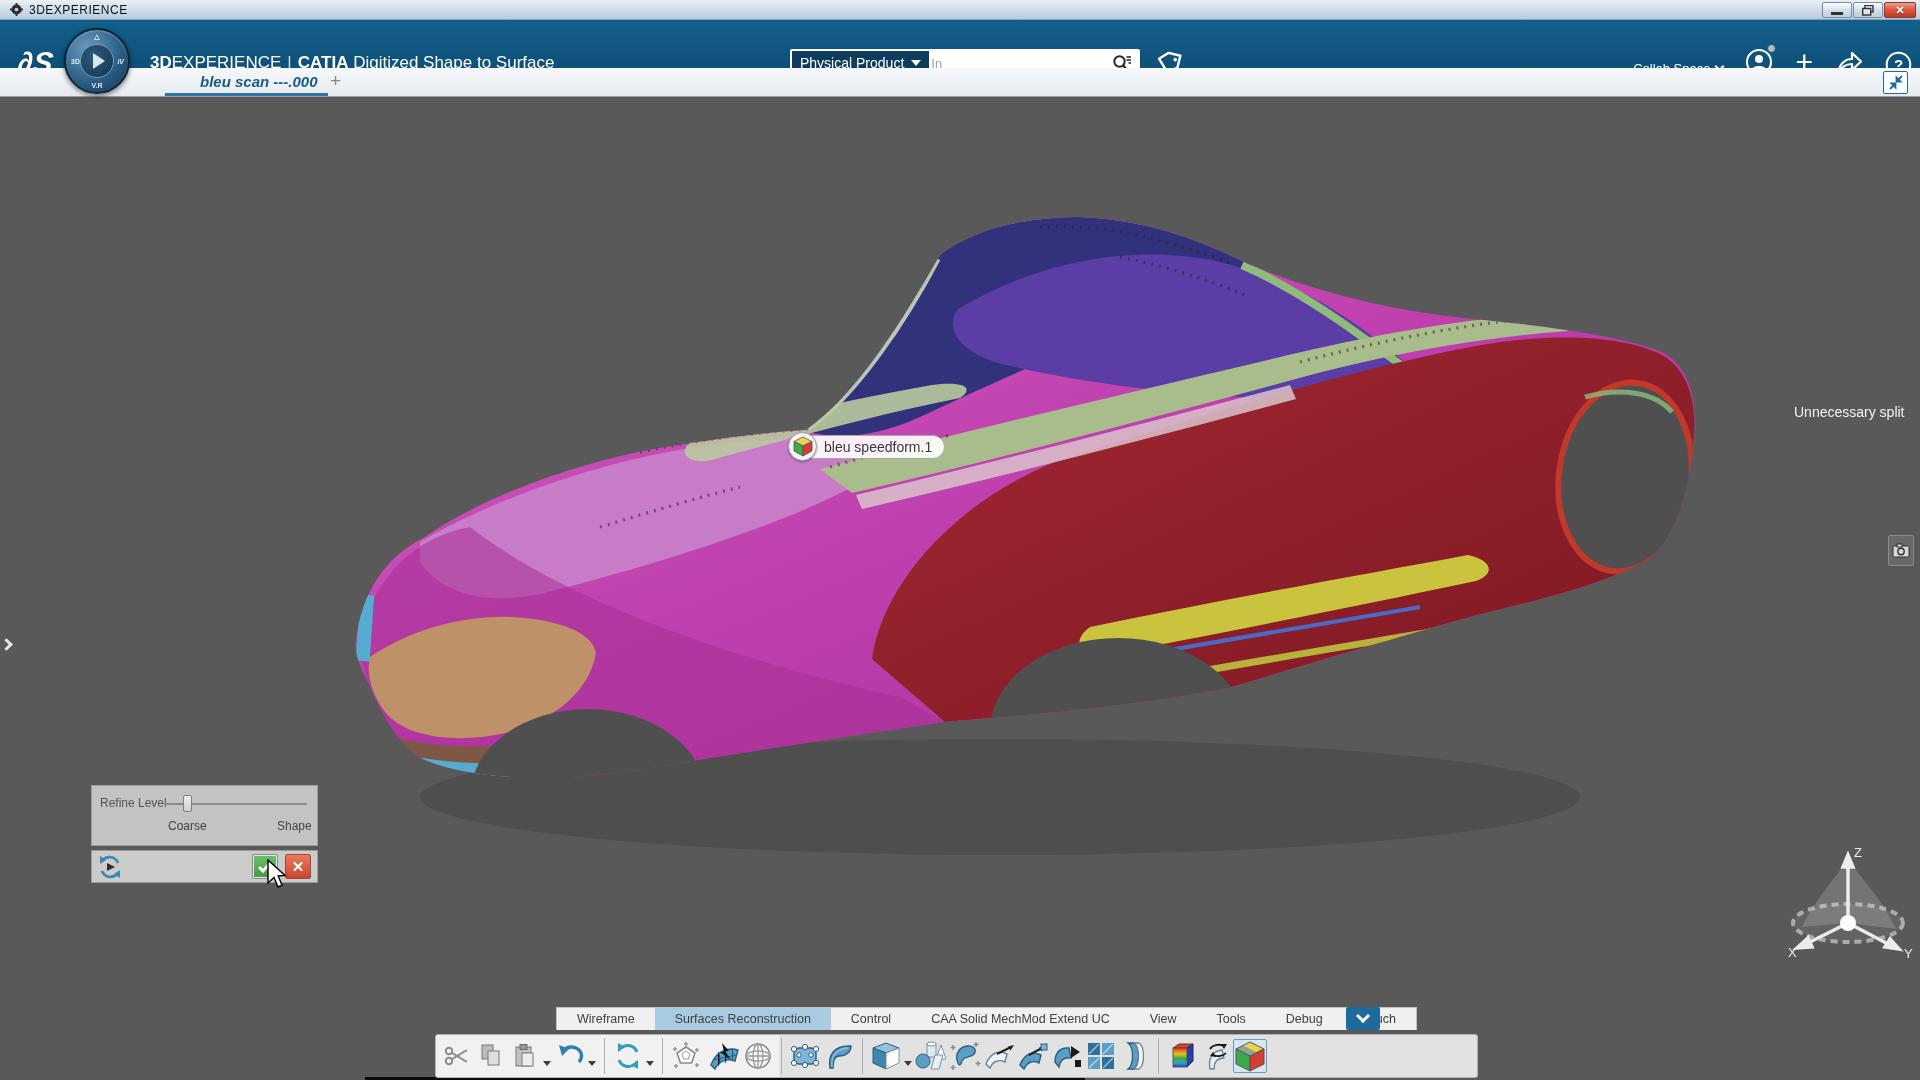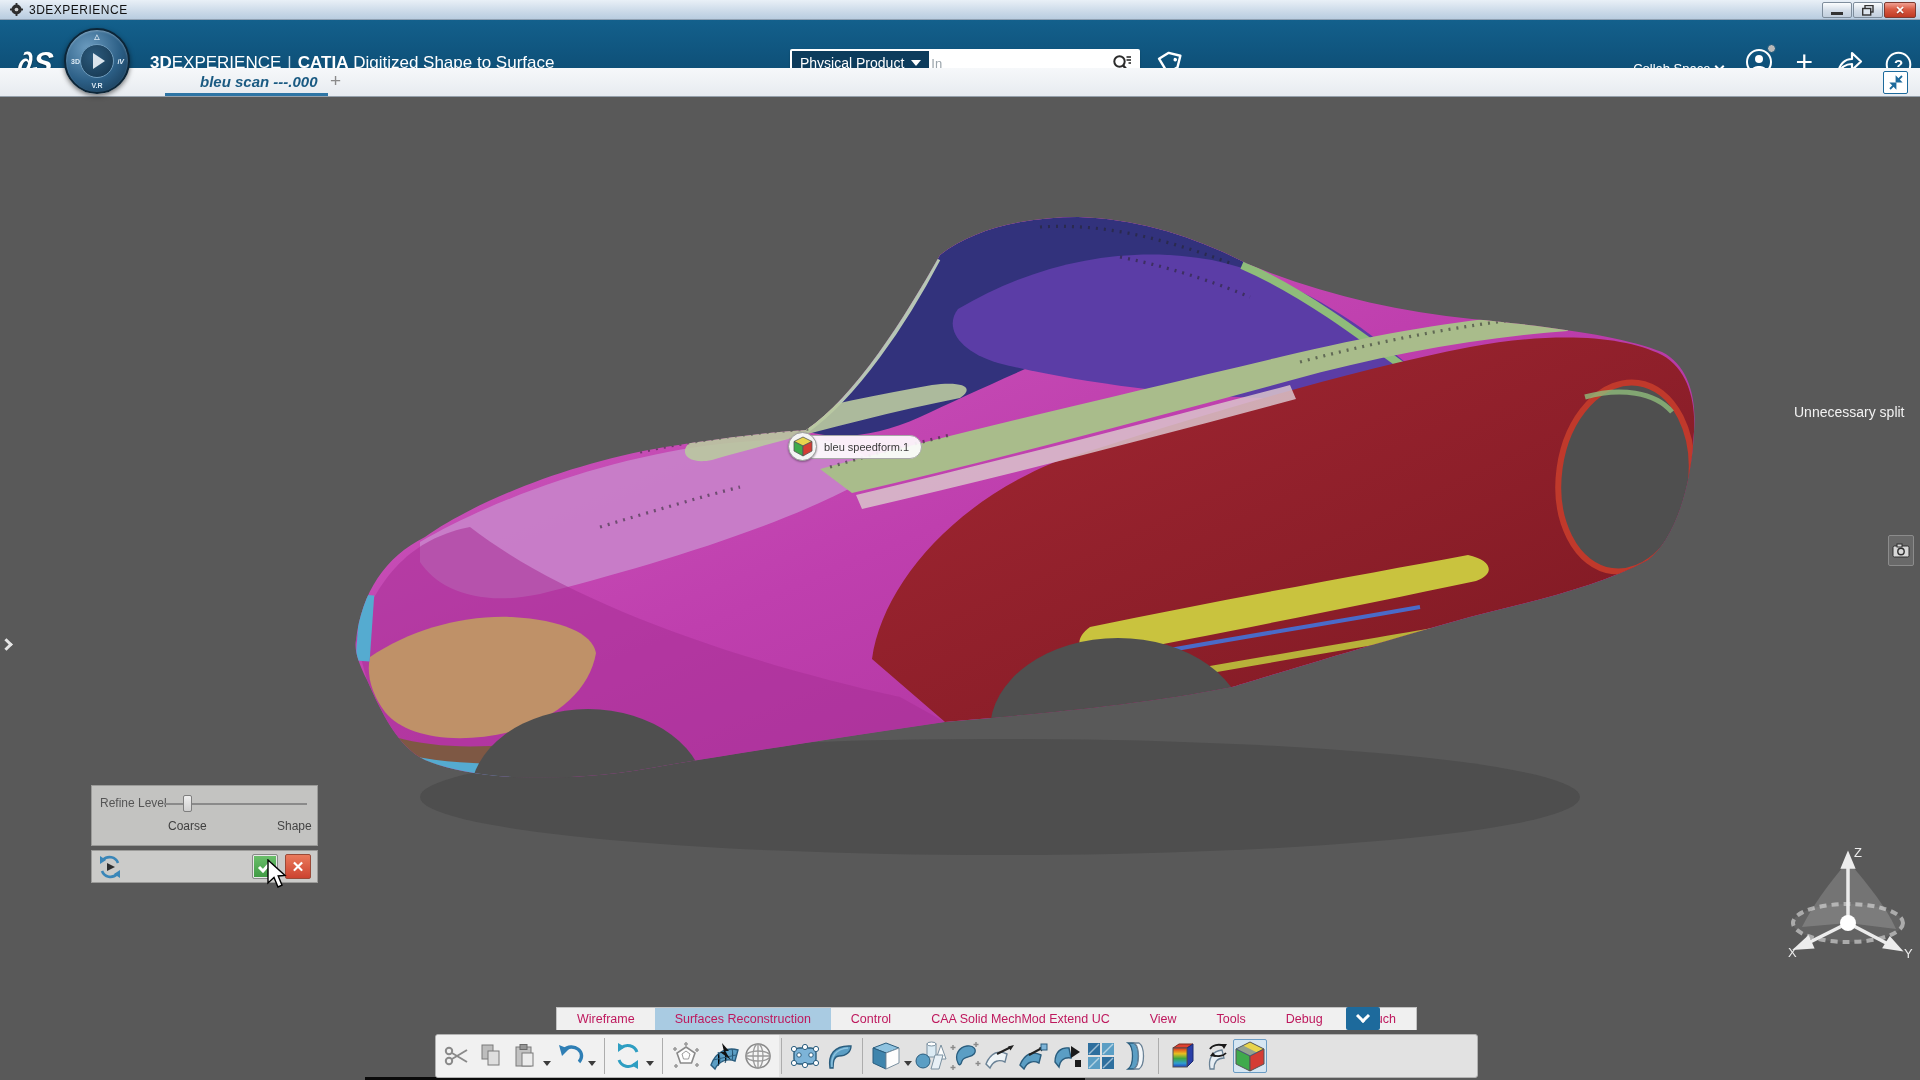--- a/index.html
+++ b/index.html
@@ -64,21 +64,21 @@
   .collapsebtn { position:absolute; right:12px; top:3px; width:25px; height:23px; background:#fff; border:1px solid #1d6a9c; border-radius:2px;
     display:flex; align-items:center; justify-content:center; }
 
   
   .viewport { position:absolute; left:0; top:97px; width:1920px; height:983px; background:#595959; overflow:hidden; }
   .annot { position:absolute; left:1794px; top:404px; color:#f2f2f2; font-size:14px; }
   .modellabel { position:absolute; left:788px; top:432px; display:flex; align-items:center; }
   .cubecirc { width:29px; height:29px; border-radius:50%; background:#f4f4f4; border:1px solid #9a9a9a; z-index:2;
     display:flex; align-items:center; justify-content:center; box-shadow:0 1px 2px #00000055; }
   .labelpill { height:24px; margin-left:-6px; padding:0 12px 0 12px; background:#ffffffe8; border:1px solid #a8a8a8;
-    border-radius:0 12px 12px 0; display:flex; align-items:center; font-size:11px; color:#3a3a3a; }
+    border-radius:0 12px 12px 0; display:flex; align-items:center; font-size:14px; color:#3a3a3a; }
   .expander { position:absolute; left:2px; top:538px; width:16px; height:20px; }
   .expander .c { width:9px; height:9px; border-right:3px solid #e6e6e6; border-top:3px solid #e6e6e6; transform:rotate(45deg); margin-top:5px; }
   .cambtn { position:absolute; left:1888px; top:535px; width:26px; height:31px; background:#696969; border:1px solid #8c8c8c; border-radius:2px;
     display:flex; align-items:center; justify-content:center; }
 
   
   .rpanel { position:absolute; left:91px; top:785px; width:227px; }
   .rbox1 { height:61px; background:#c9c9c7f2; border:1px solid #9b9b99; position:relative; }
   .rtitle { position:absolute; left:8px; top:10px; font-size:12px; color:#555; }
   .rtrack { position:absolute; left:72px; top:17px; width:143px; height:2px; background:#8a8a8a; }
@@ -89,21 +89,21 @@
   .refico { margin-left:5px; }
   .okbtn { position:absolute; right:39px; top:3px; width:26px; height:25px; border:1px solid #8a8a8a; border-radius:2px;
     background:linear-gradient(#6cc06c,#3f9a43); box-shadow:0 0 0 1px #e8e8e8 inset; display:flex; align-items:center; justify-content:center; }
   .cxbtn { position:absolute; right:6px; top:3px; width:26px; height:25px; border:1px solid #9a4a38; border-radius:2px;
     background:linear-gradient(#ea7a5c,#cc4330); display:flex; align-items:center; justify-content:center;
     color:#fff; font-weight:bold; font-size:15px; }
   .cursor { position:absolute; left:266px; top:857px; z-index:50; }
 
   
   .btabs { position:absolute; left:556px; top:1007px; height:23px; display:flex; background:#f0f0f0; border:1px solid #c2c2c2; border-bottom:none; }
-  .btab { padding:0 20px; font-size:12.5px; color:#be185d; display:flex; align-items:center; white-space:nowrap; }
+  .btab { padding:0 20px; font-size:12.5px; color:#404040; display:flex; align-items:center; white-space:nowrap; }
   .btab.active { background:#a9cbe2; }
   .btabchev { position:absolute; left:1346px; top:1007px; width:34px; height:23px; background:#1d6a9c; border-radius:2px;
     display:flex; align-items:center; justify-content:center; }
   .btabchev .c { width:10px; height:10px; border-right:3px solid #fff; border-bottom:3px solid #fff; transform:rotate(45deg); margin-top:-5px; }
 
   
   .toolbar { position:absolute; left:435px; top:1034px; width:1043px; height:44px; border:1px solid #b2b2b2; border-radius:3px;
     background:#e2e2e2; display:flex; align-items:center; overflow:hidden; }
   .tbleft { position:absolute; left:0; top:0; width:343px; height:44px; background:#f1f1f1; }
   .tb { width:34px; height:34px; display:flex; align-items:center; justify-content:center; position:relative; z-index:2; flex:none; }

